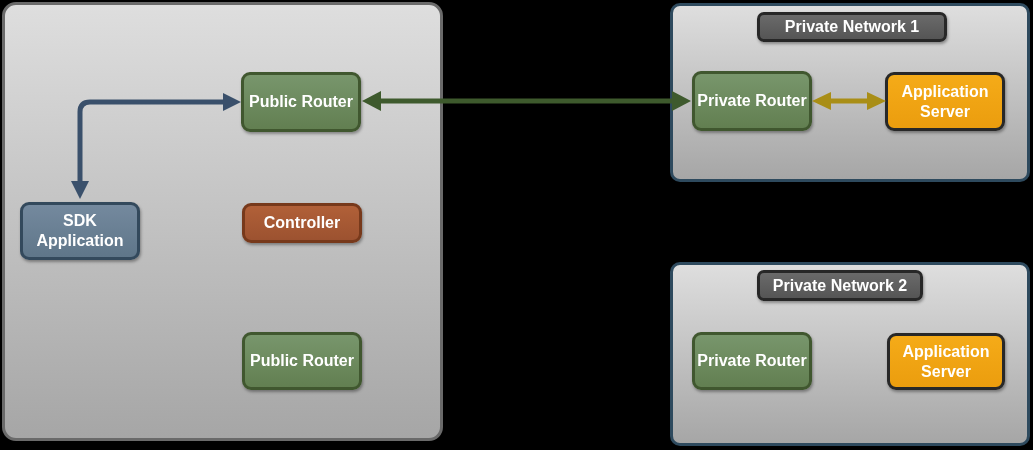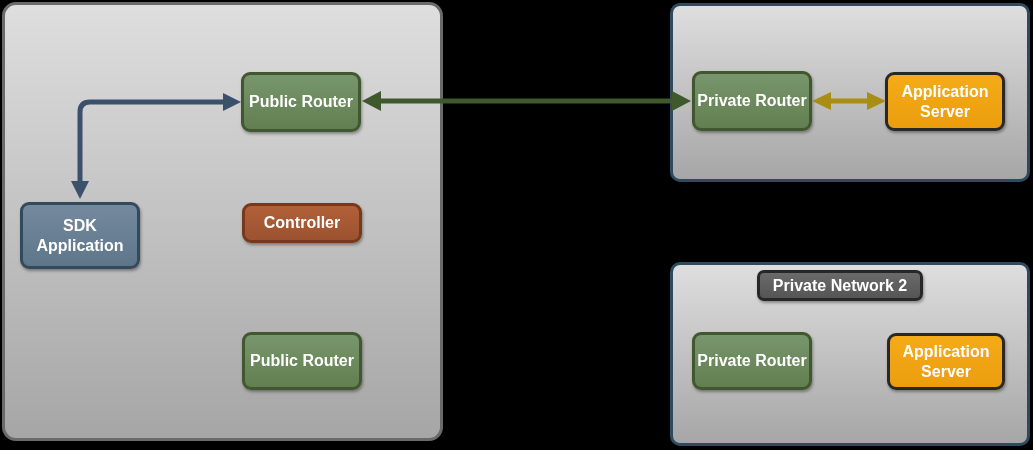--- a/index.html
+++ b/index.html
@@ -82,32 +82,35 @@
 </style>
 </head>
 <body>
 
 <div class="stage">
 
   <div class="network public-net">
     <div class="node green" style="left:236px; top:67px; width:120px; height:60px;">
       <span>Public Router</span>
     </div>
-    <div class="node slate" style="left:15px; top:197px; width:120px; height:67px;">
+    <div class="node slate" style="left:15px; top:197px; width:120px; height:58px;">
       <span>SDK Application</span>
     </div>
     <div class="node rust" style="left:237px; top:198px; width:120px; height:40px;">
       <span>Controller</span>
     </div>
     <div class="node green" style="left:237px; top:327px; width:120px; height:58px;">
       <span>Public Router</span>
     </div>
   </div>
 
   <div class="network private-net" id="private-net-1">
+    <div class="badge title" style="left:84px; top:6px; width:190px; height:30px;">
+      <span>Private Network 1</span>
+    </div>
     <div class="node green" style="left:19px; top:65px; width:120px; height:60px;">
       <span>Private Router</span>
     </div>
     <div class="node orange" style="left:212px; top:66px; width:120px; height:59px;">
       <span>Application Server</span>
     </div>
   </div>
 
   <div class="network private-net" id="private-net-2">
     <div class="badge title" style="left:84px; top:5px; width:166px; height:31px;">

